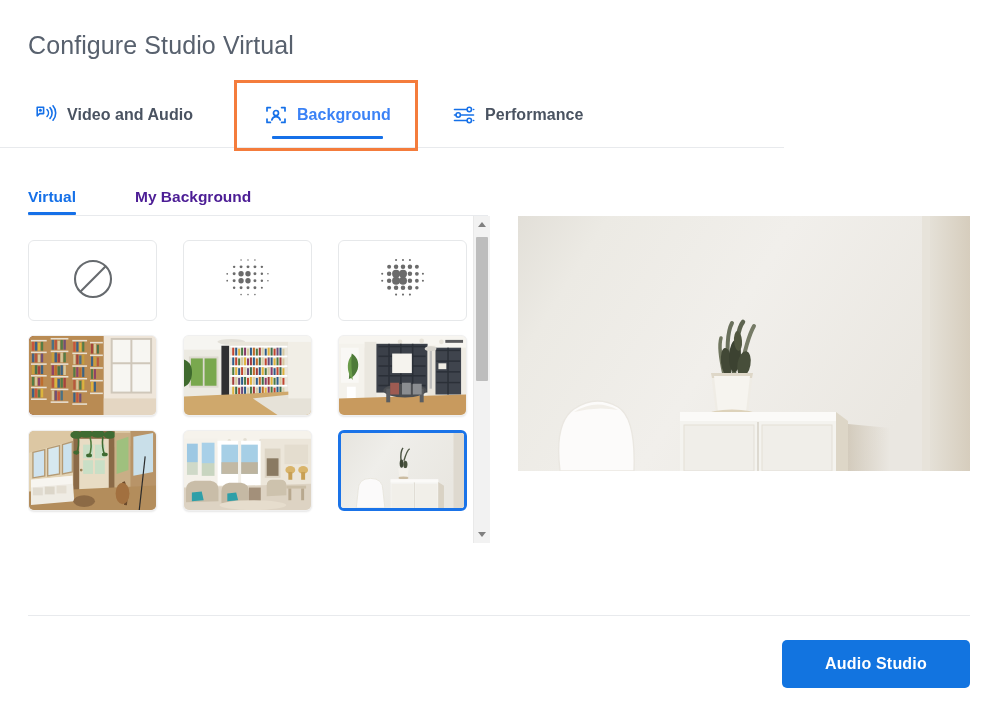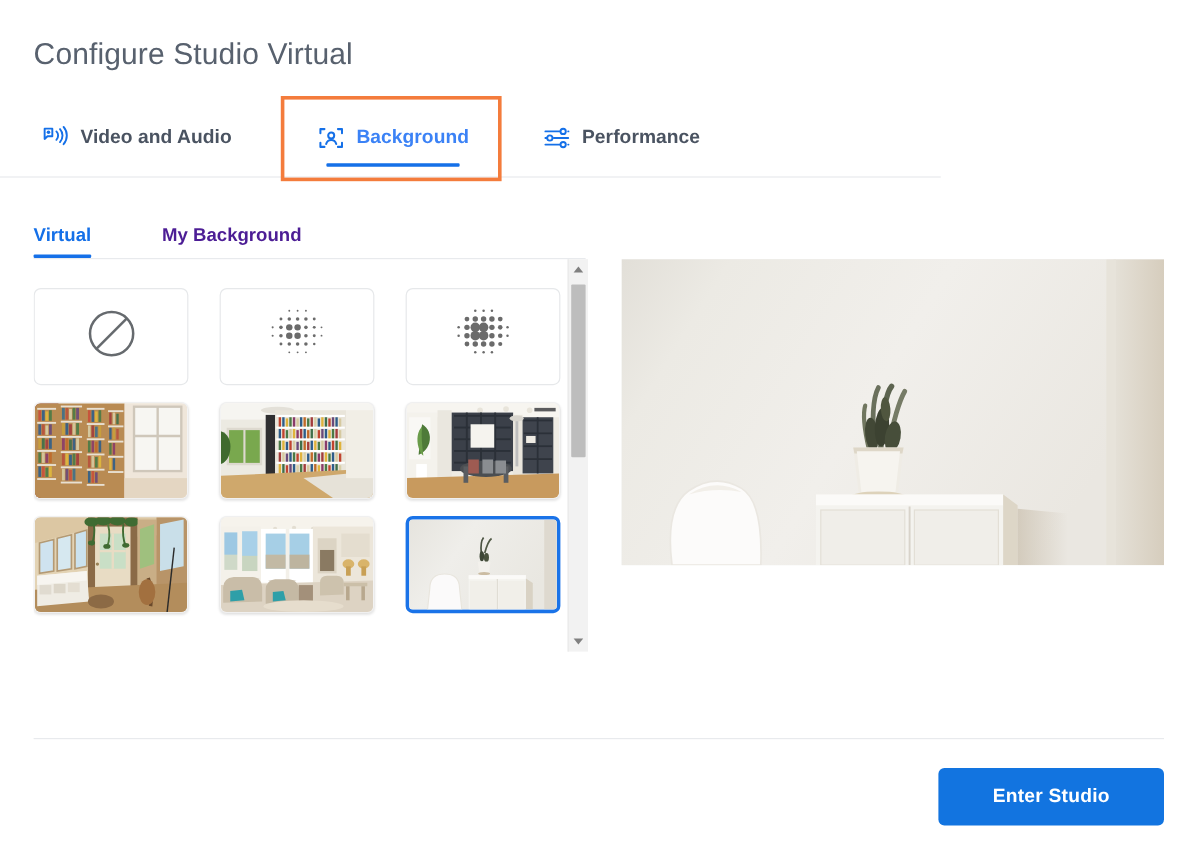--- a/index.html
+++ b/index.html
@@ -892,13 +892,13 @@
     <g>
       <path d="M42 255 q-6 -48 14 -62 q22 -15 44 -2 q18 11 16 64 z" fill="#fcfbfa"></path>
       <path d="M42 255 q-6 -48 14 -62 q22 -15 44 -2 q18 11 16 64 z" fill="none" stroke="#eae7e1" stroke-width="1.4"></path>
       <path d="M56 196 q22 -14 44 -2 q-22 -4 -44 2 z" fill="#f2efe9"></path>
     </g>
   </svg>
 </div>
 
 <div id="footer-divider"></div>
 
-<button id="enter-studio-button">Enter Studio</button>
+<button id="enter-studio-button">Audio Studio</button>
 
 </body></html>

